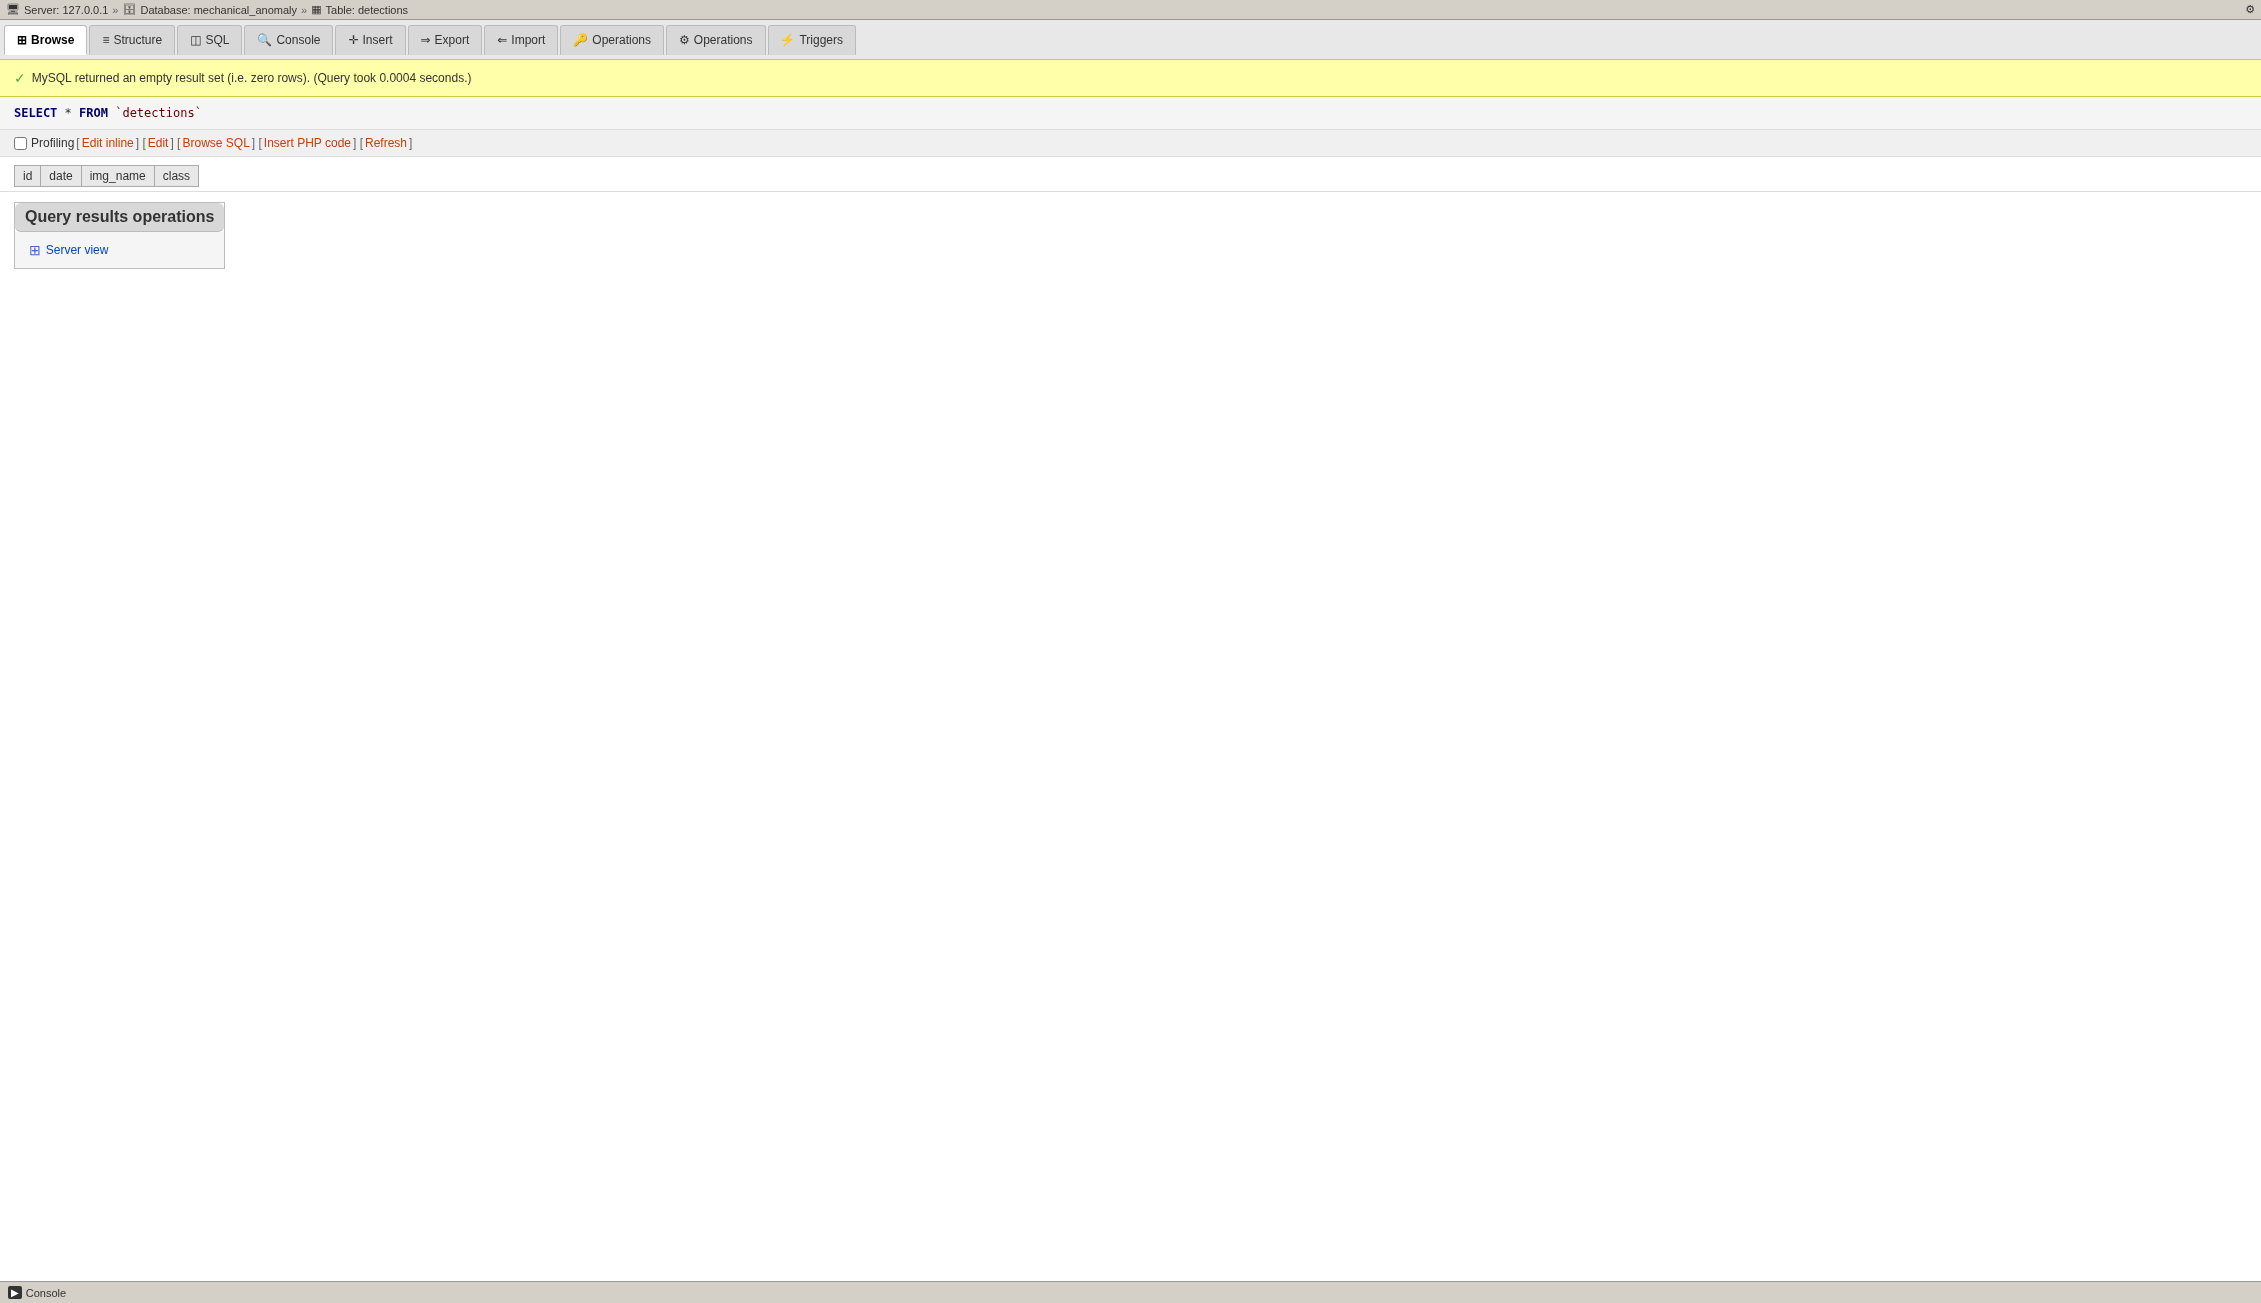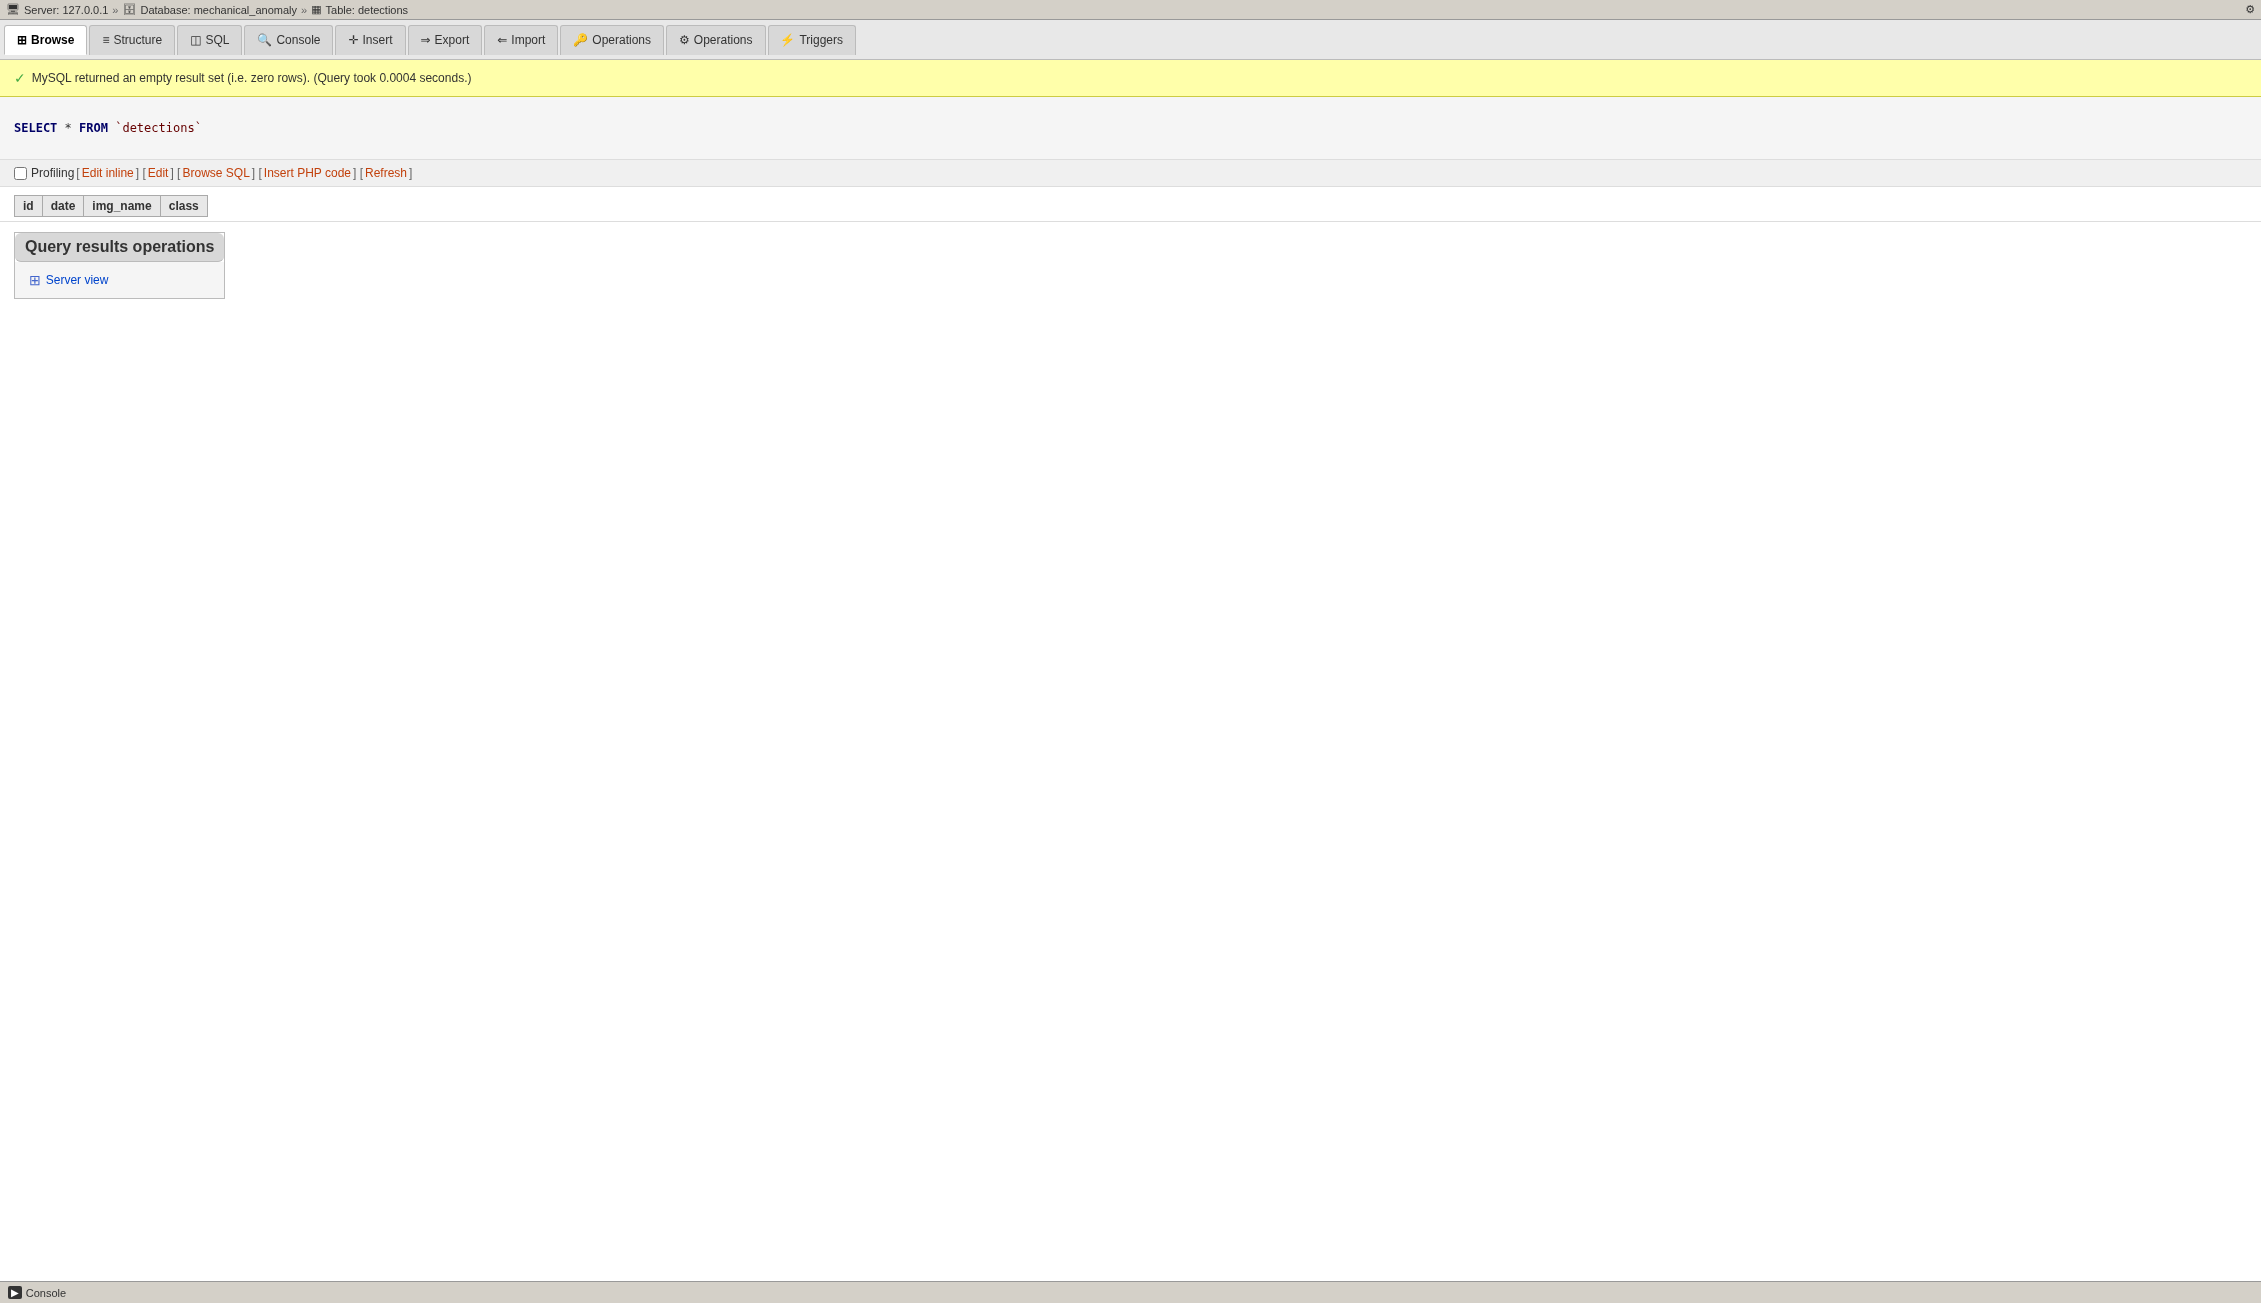--- a/index.html
+++ b/index.html
@@ -85,21 +85,21 @@
       gap: 6px;
     }
     .success-icon {
       color: #44aa44;
       font-size: 14px;
     }
 
     
     .sql-display {
       background: #f5f5f5;
-      padding: 24px 14px;
+      padding: 9px 14px;
       font-family: monospace;
       font-size: 12px;
       color: #333;
       border-bottom: 1px solid #ddd;
     }
     .sql-keyword { color: #000066; font-weight: bold; }
     .sql-tablename { color: #660000; }
 
     
     .profiling-bar {
@@ -127,21 +127,21 @@
       border-bottom: 1px solid #ddd;
     }
     .columns-table {
       border-collapse: collapse;
     }
     .columns-table th {
       border: 1px solid #aaa;
       padding: 3px 8px;
       background: #e8e8e8;
       font-size: 12px;
-      font-weight: bold;
+      font-weight: normal;
       color: #333;
       text-align: left;
     }
 
     
     .qro-section {
       border: 1px solid #bbb;
       margin: 10px 14px;
       display: inline-block;
       min-width: 200px;

